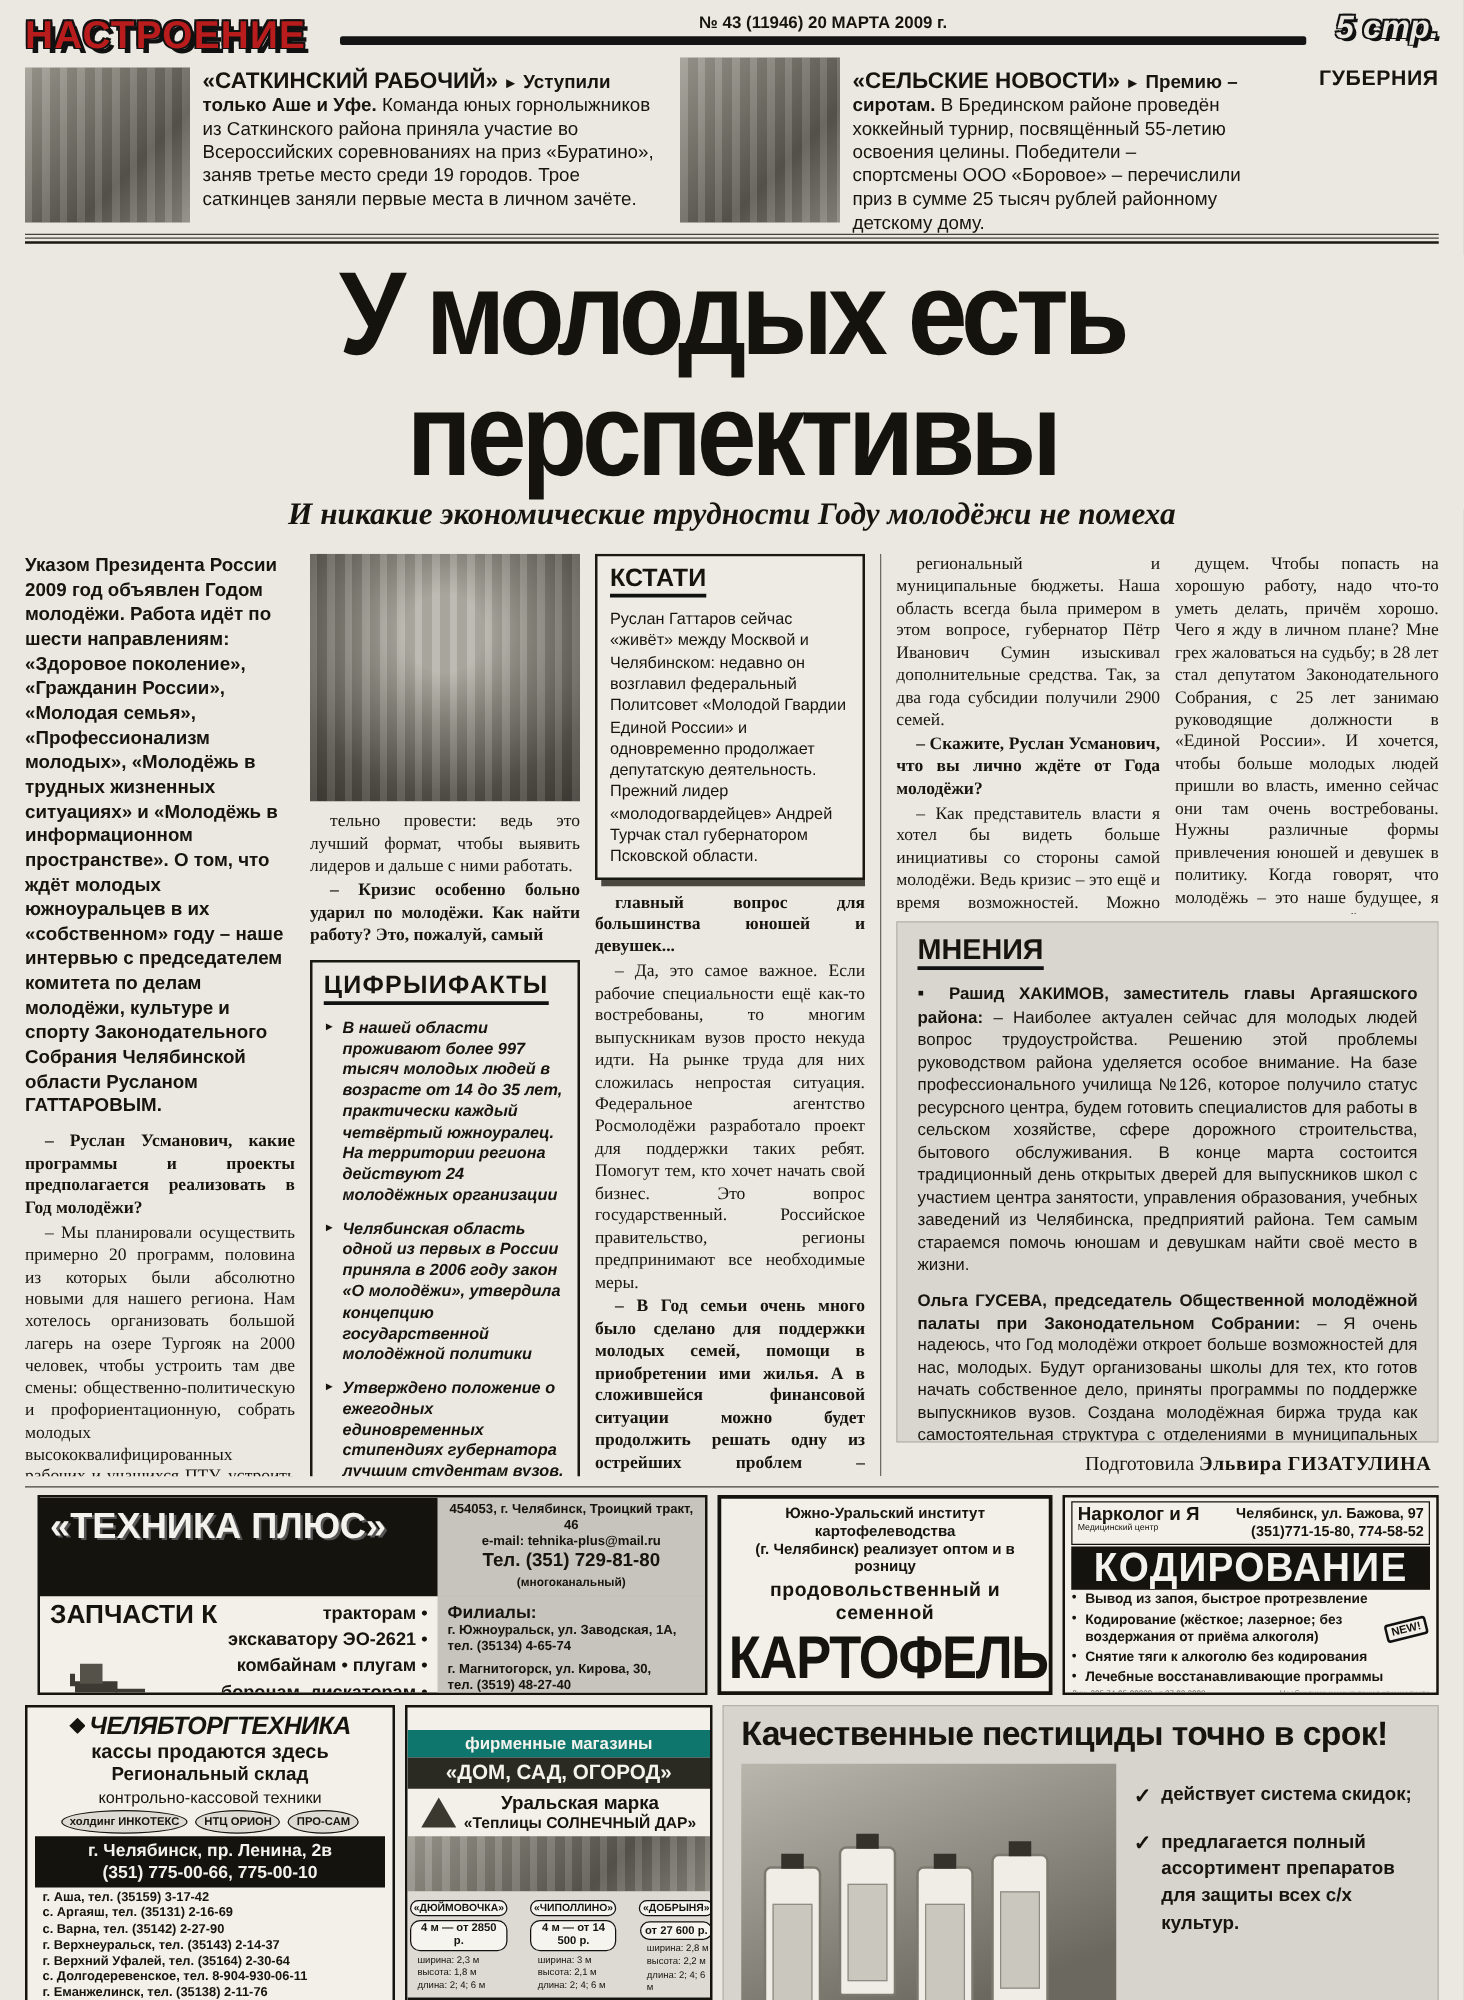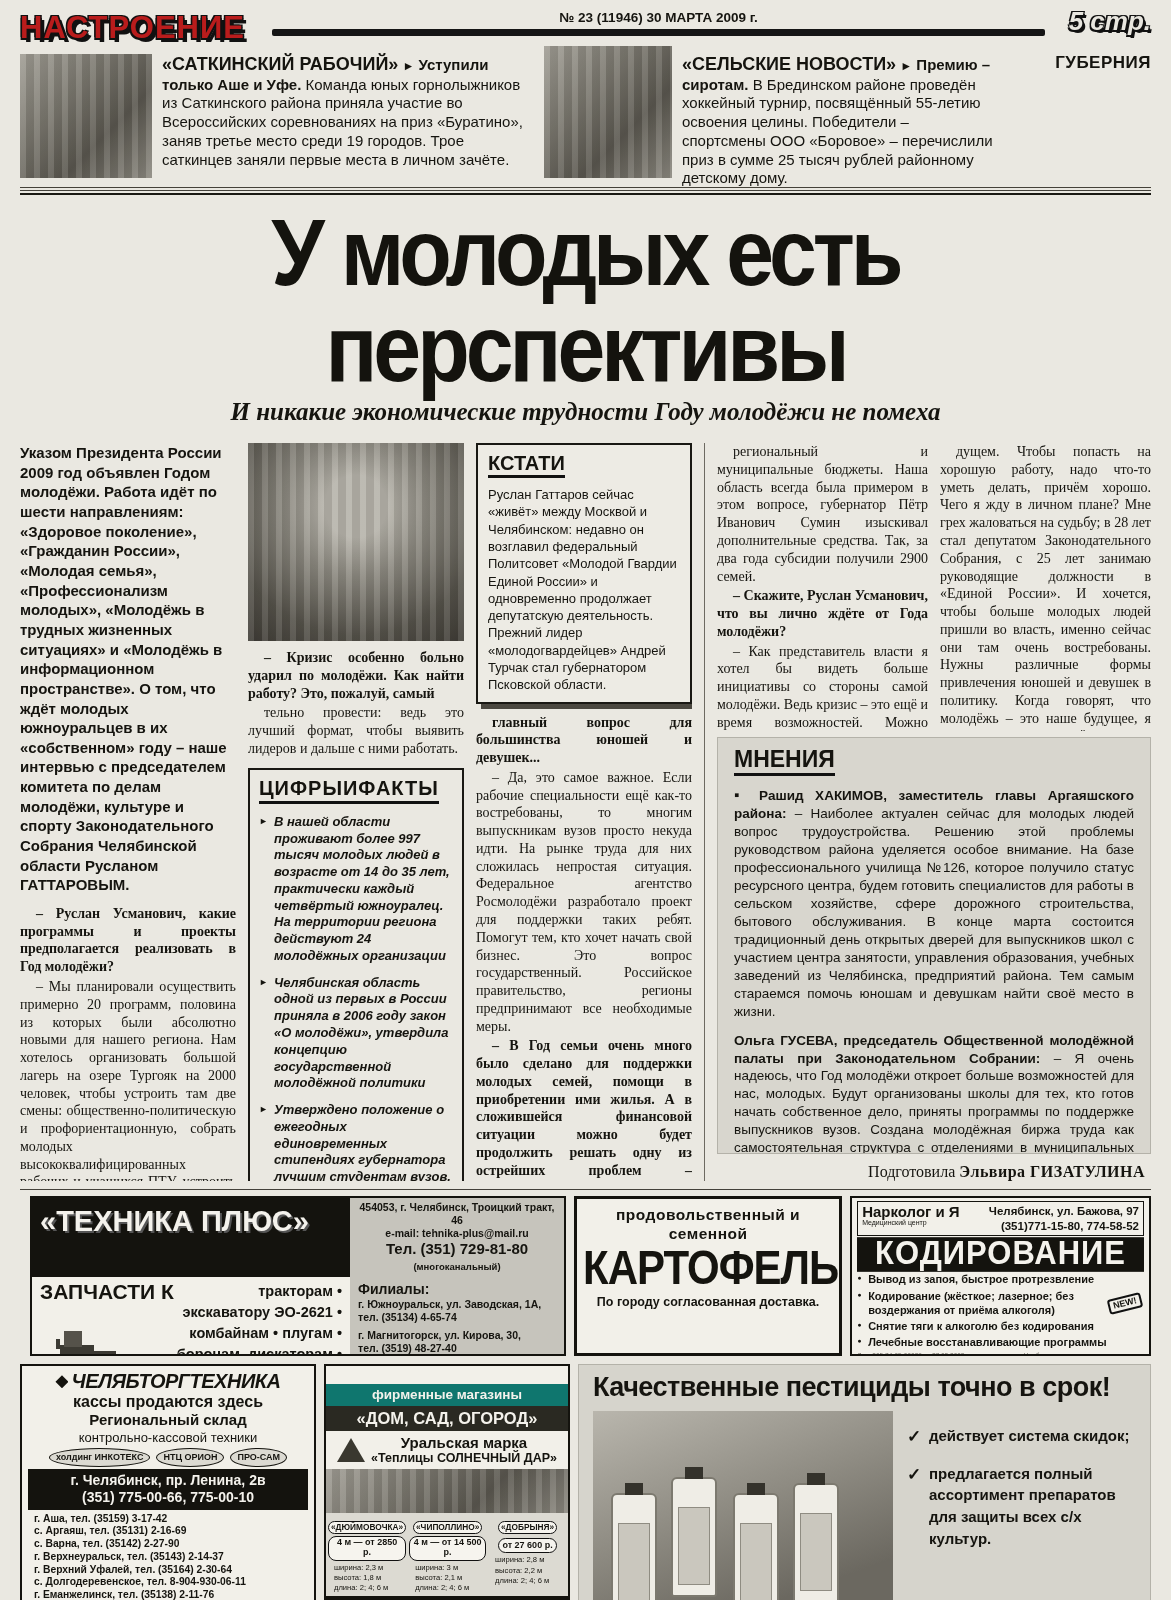--- a/index.html
+++ b/index.html
@@ -118,21 +118,21 @@
   .city { font:bold 10.3px/1.235 "Liberation Sans",sans-serif; white-space:nowrap; }
   .dso { width:246px; display:flex; flex-direction:column; text-align:center; }
   .dso-bar1 { background:#0f766e; color:#f4f2ec; font:bold 13.5px/1.3 "Liberation Sans",sans-serif; padding:2px;margin-top:18px; }
   .dso-bar2 { background:#2a2922; color:#f4f2ec; font:900 16.5px/1.3 "Liberation Sans",sans-serif; padding:2px; }
   .dso-brand { display:flex; align-items:center; gap:6px; justify-content:center; padding:3px 2px; }
   .tri { width:0; height:0; border-left:14px solid transparent; border-right:14px solid transparent;
       border-bottom:24px solid #3a382f; }
   .dso-b1 { font:900 15px/1.15 "Liberation Sans",sans-serif; }
   .dso-b2 { font:bold 12.5px/1.15 "Liberation Sans",sans-serif; }
   .dso-photo { height:44px; }
-  .dso-models { display:flex; gap:3px; padding:3px 2px; background:#dcdad2; }
+  .dso-models { display:flex; gap:18px; padding:3px 2px; background:#dcdad2; }
   .model { flex:1; }
   .m-name { font:bold 8.3px/1.1 "Liberation Sans",sans-serif; border:1px solid #111; border-radius:8px;
       padding:1px 2px; display:inline-block; background:#f6f4ee; }
   .m-price { font:bold 9px/1.1 "Liberation Sans",sans-serif; border:1px solid #111; border-radius:8px;
       padding:1.5px 3px; display:inline-block; background:#f6f4ee; margin:2px 0; }
   .m-specs { font:7.6px/1.35 "Liberation Sans",sans-serif; white-space:pre-line; text-align:left; padding-left:6px; }
   .dso-bar3 { background:#14130e; color:#f4f2ec; font:bold 11px/1.25 "Liberation Sans",sans-serif; padding:3px; }
   .avg { flex:1; background:#d6d4cc; border:1px solid #b4b2a9; padding:8px 14px; display:flex; flex-direction:column; }
   .avg-title { font:800 27px/1.1 "Liberation Sans",sans-serif; letter-spacing:-.5px; }
   .avg-mid { display:flex; gap:14px; flex:1; margin-top:8px; }
@@ -148,21 +148,21 @@
   .ab::before { content:"✓"; position:absolute; left:0; top:0; font-size:17px; }
 </style>
 </head>
 <body>
 
 <div class="page">
 
   <header class="masthead">
     <div class="mast-logo">НАСТРОЕНИЕ</div>
     <div class="issue-wrap">
-      <div class="issue">№ 23 (11946) 30 МАРТА 2009 г.</div>
+      <div class="issue">№ 43 (11946) 20 МАРТА 2009 г.</div>
       <div class="issue-bar"></div>
     </div>
     <div class="pageno">5 стр.</div>
   </header>
 
   <section class="briefs">
     <div class="ph photo-a"></div>
     <div class="brief brief-l">
       <span class="b-src">«САТКИНСКИЙ РАБОЧИЙ»</span>
       <span class="b-arrow">►</span>
@@ -187,22 +187,22 @@
     <div class="col">
       <div class="lead">Указом Президента России 2009 год объявлен Годом молодёжи. Работа идёт по шести направлениям: «Здоровое поколение», «Гражданин России», «Молодая семья», «Профессионализм молодых», «Молодёжь в трудных жизненных ситуациях» и «Молодёжь в информационном пространстве». О том, что ждёт молодых южноуральцев в их «собственном» году – наше интервью с председателем комитета по делам молодёжи, культуре и спорту Законодательного Собрания Челябинской области Русланом ГАТТАРОВЫМ.</div>
       <div>
           <p class="para q">– Руслан Усманович, какие программы и проекты предполагается реализовать в Год молодёжи?</p>
           <p class="para">– Мы планировали осуществить примерно 20 программ, половина из которых были абсолютно новыми для нашего региона. Нам хотелось организовать большой лагерь на озере Тургояк на 2000 человек, чтобы устроить там две смены: общественно-политическую и профориентационную, собрать молодых высококвалифицированных рабочих и учащихся ПТУ, устроить своеобразную ярмарку вакансий и представить новейшие технологии, которые уже используются на предприятиях. Был запущен проект «Кватри», направленный на развитие инновационного мышления, отбирали неравнодушных студентов, развивали их творческий потенциал. Несмотря на то, что кризис вмешался в планы, мы сохраним такие популярные проекты, как КВН, фестиваль хип-хопа, «Весну студенческую», «Золотую шайбу», «Кожаный мяч». Что-то придётся отложить, но, надеюсь, ненадолго. И смену в лагере, о которой говорил, постараемся обяза-</p>
         </div>
     </div>
     <div class="col">
       <div class="ph portrait"></div>
       <div>
+          <p class="para">тельно провести: ведь это лучший формат, чтобы выявить лидеров и дальше с ними работать.</p>
           <p class="para q">– Кризис особенно больно ударил по молодёжи. Как найти работу? Это, пожалуй, самый</p>
-          <p class="para">тельно провести: ведь это лучший формат, чтобы выявить лидеров и дальше с ними работать.</p>
         </div>
       <div class="facts-box">
         <div class="facts-title">ЦИФРЫИФАКТЫ</div>
         <div>
             <div class="fact-item">В нашей области проживают более 997 тысяч молодых людей в возрасте от 14 до 35 лет, практически каждый четвёртый южноуралец. На территории региона действуют 24 молодёжных организации</div>
             <div class="fact-item">Челябинская область одной из первых в России приняла в 2006 году закон «О молодёжи», утвердила концепцию государственной молодёжной политики</div>
             <div class="fact-item">Утверждено положение о ежегодных единовременных стипендиях губернатора лучшим студентам вузов. Стипендии получают одарённые дети, а единовременные поощрения – их наставники. Выплачиваются доплаты молодым педагогам.</div>
           </div>
       </div>
     </div>
@@ -287,20 +287,24 @@
               <div class="branch">г. Магнитогорск, ул. Кирова, 30,
 тел. (3519) 48-27-40</div>
               <div class="branch">п. Бреды, ул. Нефтебазовская, 3,
 тел. (35141) 3-55-84</div>
             </div>
         </div>
       </div>
     </div>
 
     <div class="ad kart">
+      <div class="kart-top">
+        <div>Южно-Уральский институт картофелеводства</div>
+        <div>(г. Челябинск) реализует оптом и в розницу</div>
+      </div>
       <div class="kart-mid">продовольственный и семенной</div>
       <div class="kart-title">КАРТОФЕЛЬ</div>
       <div class="kart-sub">По городу согласованная доставка.</div>
 
     </div>
 
     <div class="ad nark">
       <div class="nark-head">
         <div>
           <div class="nark-brand">Нарколог и Я</div>

